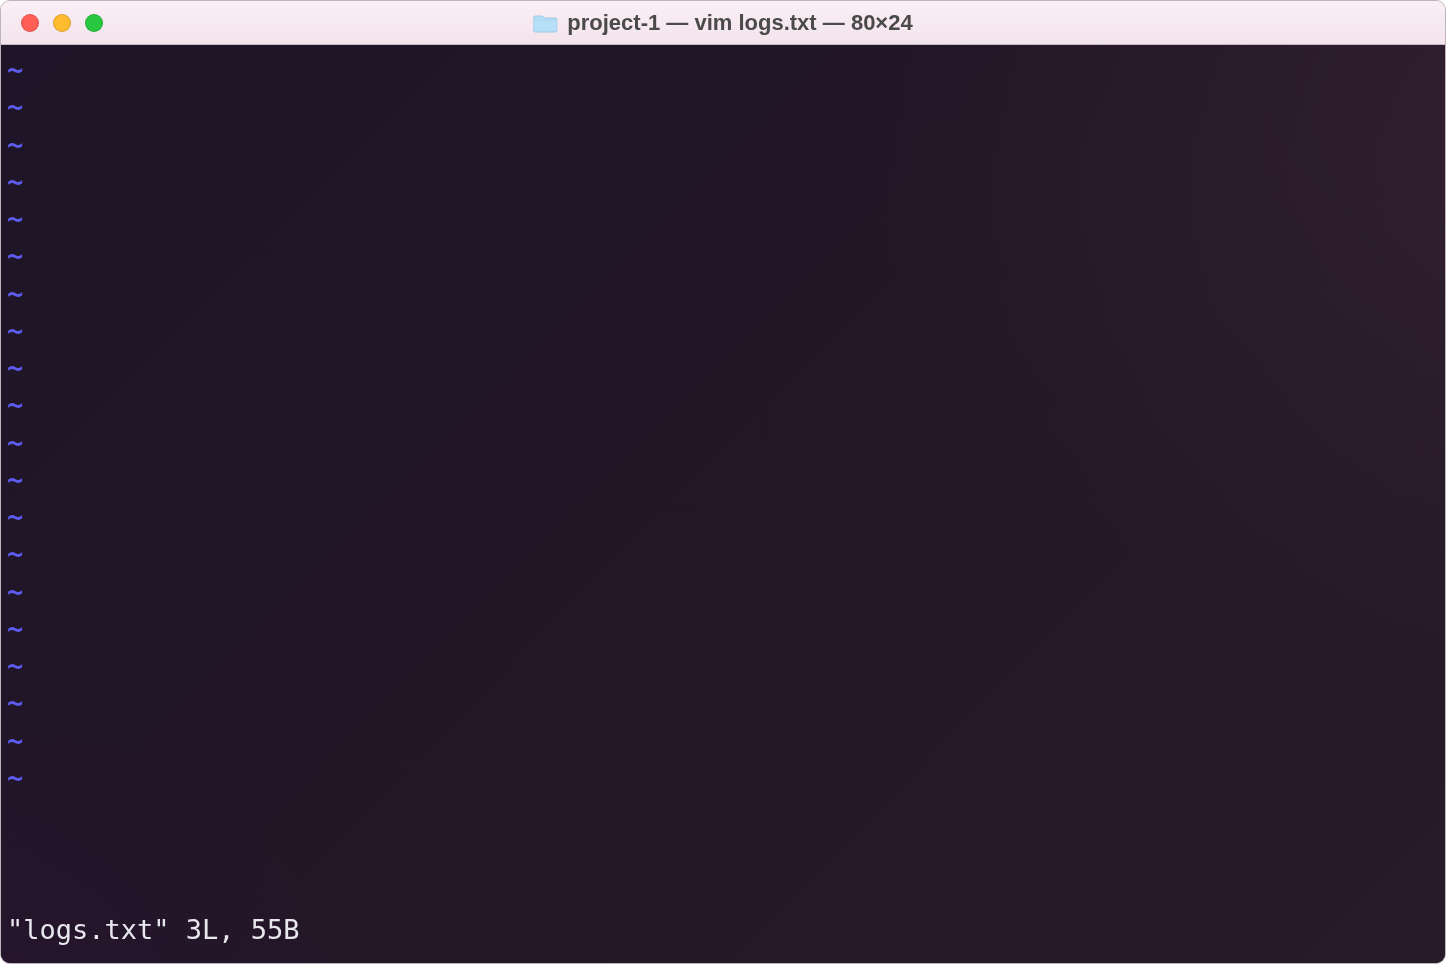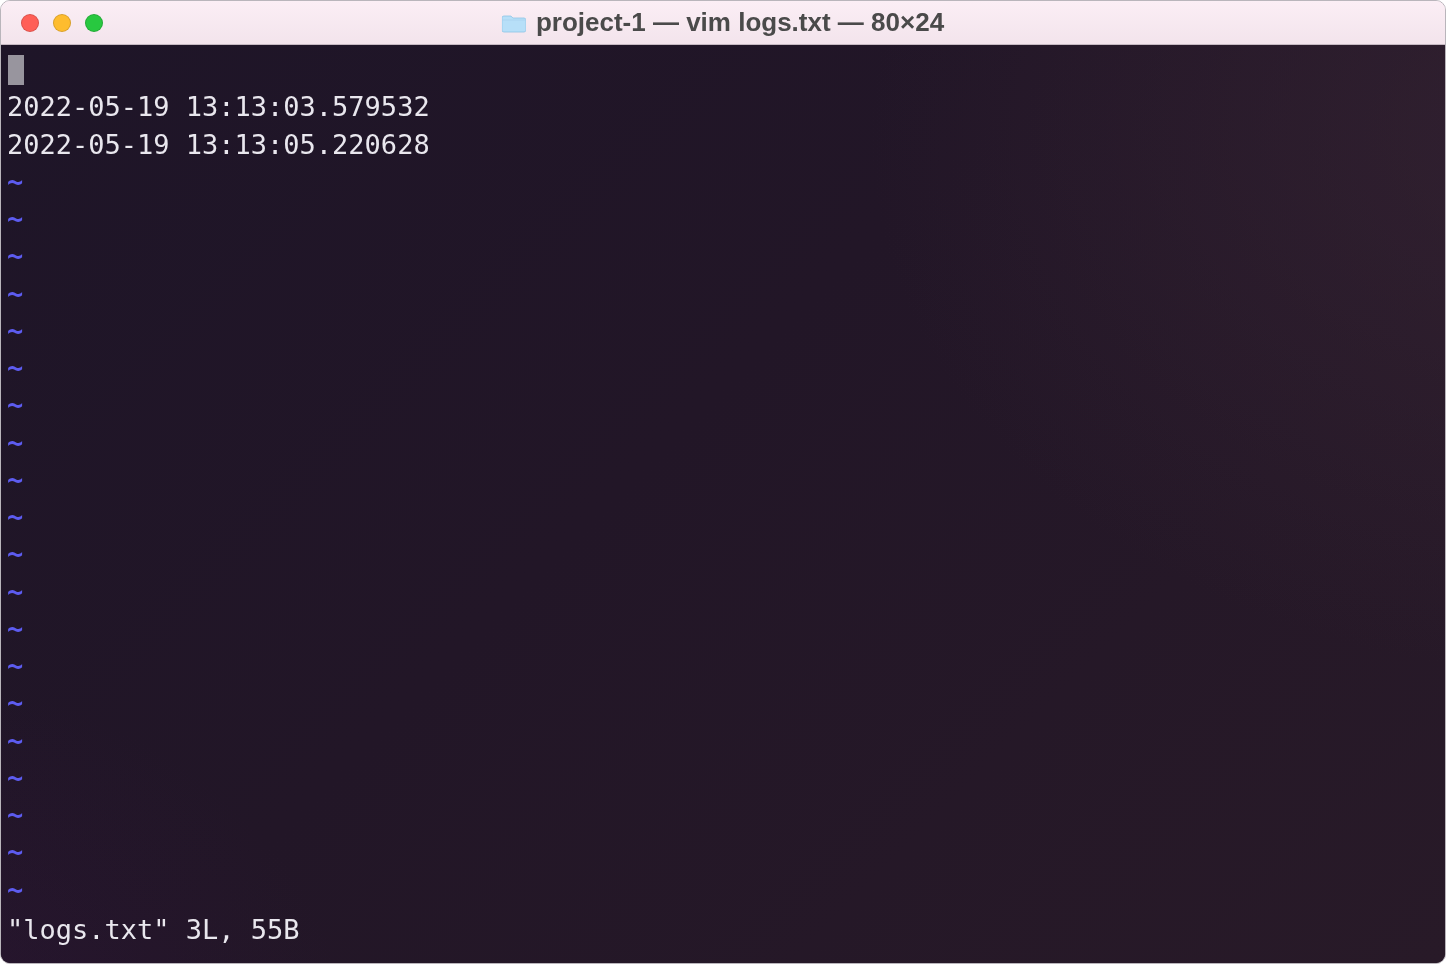--- a/index.html
+++ b/index.html
@@ -4,21 +4,21 @@
 <style>
   * { margin: 0; padding: 0; box-sizing: border-box; }
   html, body { width: 1446px; height: 964px; overflow: hidden; font-family: "Menlo", "Consolas", monospace; }
   .window { width: 1446px; height: 964px; display: flex; flex-direction: column; border: 1px solid #b9b5bb; border-radius: 10px; overflow: hidden; background: #fdeef6; }
   .titlebar { height: 44px; background: linear-gradient(180deg, #fbeef5 0%, #f3e4ec 100%); display: flex; align-items: center; position: relative; border-bottom: 1px solid #c6b9c2; }
   .traffic-lights { display: flex; gap: 14px; margin-left: 20px; }
   .tl { width: 18px; height: 18px; border-radius: 50%; border: 1px solid rgba(0,0,0,0.15); }
   .tl.red { background: #ff5f57; }
   .tl.yellow { background: #febc2e; }
   .tl.green { background: #28c840; }
-  .title-center { position: absolute; left: 50%; transform: translateX(-50%); display: flex; align-items: center; gap: 10px; font-family: -apple-system, "Helvetica Neue", Arial, sans-serif; font-size: 26px; font-weight: 600; color: #4a4a4a; }
+  .title-center { position: absolute; left: 50%; transform: translateX(-50%); display: flex; align-items: center; gap: 10px; font-family: -apple-system, "Helvetica Neue", Arial, sans-serif; font-size: 22px; font-weight: 600; color: #4a4a4a; }
   .folder-icon { width: 24px; height: 20px; display: inline-block; }
   .folder-icon svg { width: 100%; height: 100%; display: block; }
 
   .terminal { flex: 1; position: relative; background: #1b1423; overflow: hidden; }
   
   .terminal::before {
     content: "";
     position: absolute; inset: 0;
     background:
       radial-gradient(1200px 900px at 110% 10%, rgba(60,40,55,0.55), rgba(30,20,35,0) 60%),
@@ -49,25 +49,20 @@
           <path d="M2 3 h7 l2 2 h11 a2 2 0 0 1 2 2 v10 a2 2 0 0 1 -2 2 h-20 a2 2 0 0 1 -2 -2 v-12 a2 2 0 0 1 2 -2 z" fill="#b7dff8" stroke="#8cc4e6" stroke-width="0.8"></path>
           <path d="M0 7 h24" stroke="#a7d1ee" stroke-width="0.8"></path>
         </svg>
       </span>
       <span>project-1 — vim logs.txt — 80×24</span>
     </div>
   </div>
 
   <div class="terminal">
     <div class="term-inner">
-      <div id="buffer">
-          <div class="line"><span class="cursor-block"></span></div>
-          <div class="line">2022-05-19 13:13:03.579532</div>
-          <div class="line">2022-05-19 13:13:05.220628</div>
-        </div>
       <div id="tildes" class="tilde-col">
           <div class="tilde">~</div>
           <div class="tilde">~</div>
           <div class="tilde">~</div>
           <div class="tilde">~</div>
           <div class="tilde">~</div>
           <div class="tilde">~</div>
           <div class="tilde">~</div>
           <div class="tilde">~</div>
           <div class="tilde">~</div>

